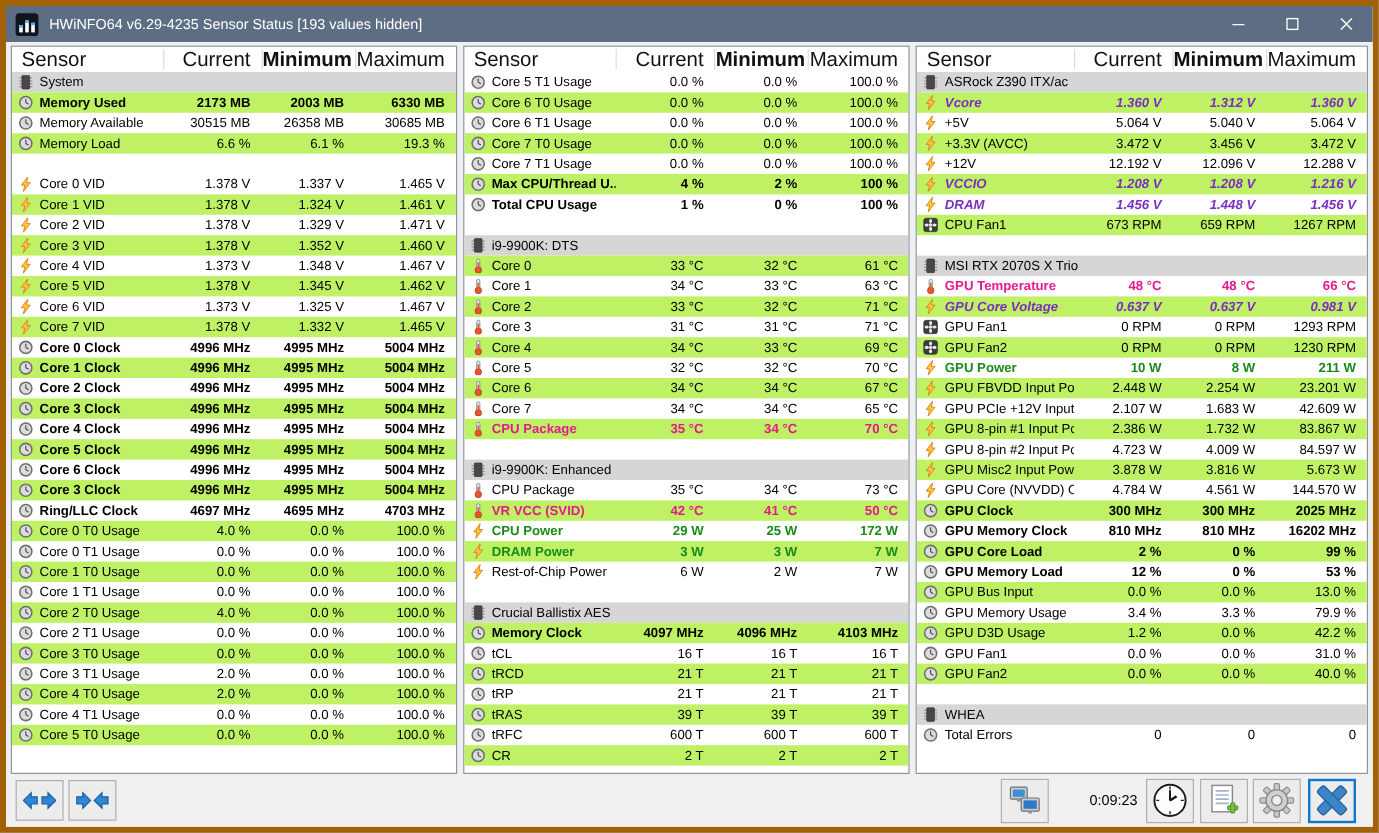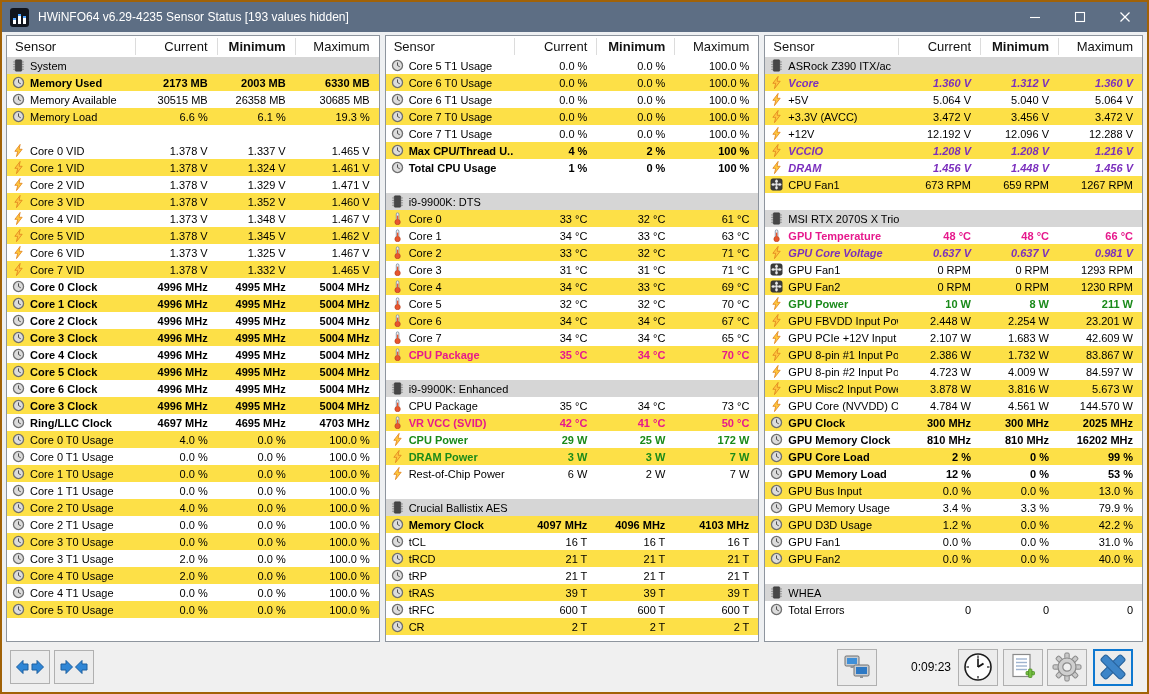--- a/index.html
+++ b/index.html
@@ -1,37 +1,37 @@
 <!DOCTYPE html>
 <html style="--titlebar: #5d6e84; --purple: #7b2fbe; --magenta: #e6198c; --green: #1a8a1a;"><head>
 <meta charset="utf-8">
 <style>
   html,body{margin:0;padding:0;background:#3a3a3a;font-family:"Liberation Sans",sans-serif;}
   *{box-sizing:border-box;}
-  .window{width:1149px;height:694px;background:#eef0f2;border:2px solid #a16207;display:flex;flex-direction:column;overflow:hidden;}
+  .window{width:1149px;height:694px;background:#eef0f2;border:5px solid #a16207;display:flex;flex-direction:column;overflow:hidden;}
   
   .titlebar{height:30px;background:var(--titlebar,#5d6e84);display:flex;align-items:center;flex:0 0 30px;}
   .appicon{width:19px;height:19px;margin:0 9px 0 8px;border-radius:3px;background:#10141c;display:flex;align-items:flex-end;justify-content:center;gap:2px;padding:3px 3px;}
   .appicon i{display:block;width:3px;background:#fff;}
   .appicon i.b1{height:6px;border-top:2px solid #4da3ff;}
   .appicon i.b2{height:10px;border-top:2px solid #4da3ff;}
   .appicon i.b3{height:8px;border-top:2px solid #4da3ff;}
   .title-text{color:#fff;font-size:12px;flex:1;white-space:nowrap;overflow:hidden;}
   .wctl{width:45px;height:30px;display:flex;align-items:center;justify-content:center;color:#fff;}
   .wctl svg{display:block;}
   
   .main{flex:0 0 610px;padding:3px 4px 0 4px;display:flex;gap:5px;background:#eef0f2;}
   .panel{background:#fff;border:1px solid #8e959e;overflow:hidden;display:flex;flex-direction:column;}
-  .phead{height:21px;flex:0 0 21px;display:flex;align-items:center;font-size:13px;color:#111;}
+  .phead{height:21px;flex:0 0 21px;display:flex;align-items:center;font-size:17px;color:#111;}
   .hc.hs{flex:1;padding-left:8px;}
   .hc.hv{width:82px;text-align:right;padding-right:9px;border-left:1px solid #dcdcdc;height:17px;line-height:17px;}
   .hc.hv.min{width:78px;font-weight:bold;}
   .hc.hv.max{width:84px;}
   .row{height:17px;flex:0 0 17px;display:flex;align-items:center;font-size:11px;color:#000;}
-  .row.alt{background:#fde047;justify-content:center;}
+  .row.alt{background:#bef264;justify-content:center;}
   .row.section{background:#d6d6d6;}
   .lab{flex:1;display:flex;align-items:center;gap:5px;padding-left:5px;white-space:nowrap;overflow:hidden;min-width:0;}
   .lab svg{flex:0 0 auto;}
   .val{width:82px;text-align:right;padding-right:9px;white-space:nowrap;}
   .val.min{width:78px;}
   .val.max{width:84px;}
   .st-bold .lab-t,.st-bold .val{font-weight:700;}
   .st-purple .lab-t,.st-purple .val{font-weight:700;color:var(--purple,#7b2fbe);font-style:italic;}
   .st-magenta .lab-t,.st-magenta .val{font-weight:700;color:var(--magenta,#e6198c);}
   .st-green .lab-t,.st-green .val{font-weight:700;color:var(--green,#1a8a1a);}

